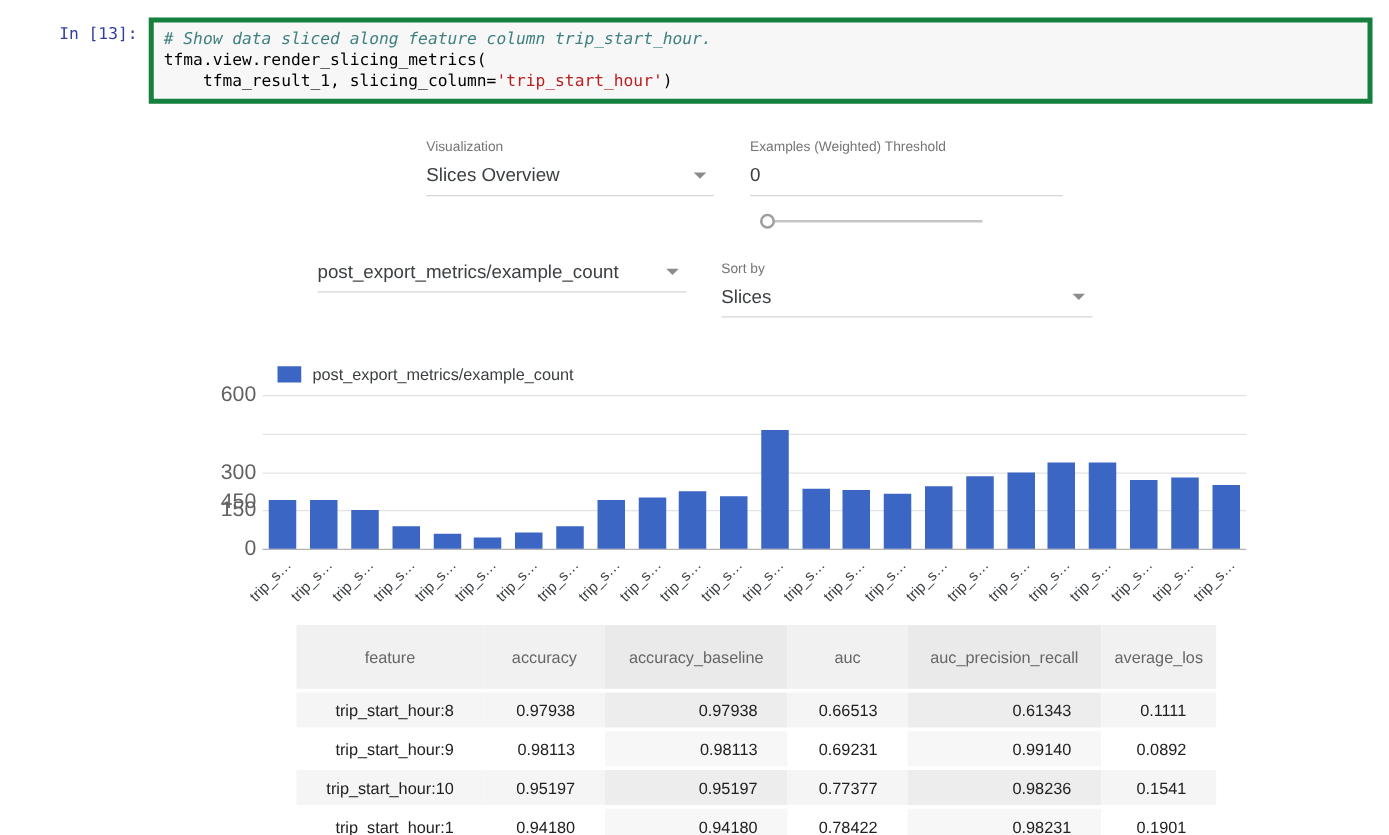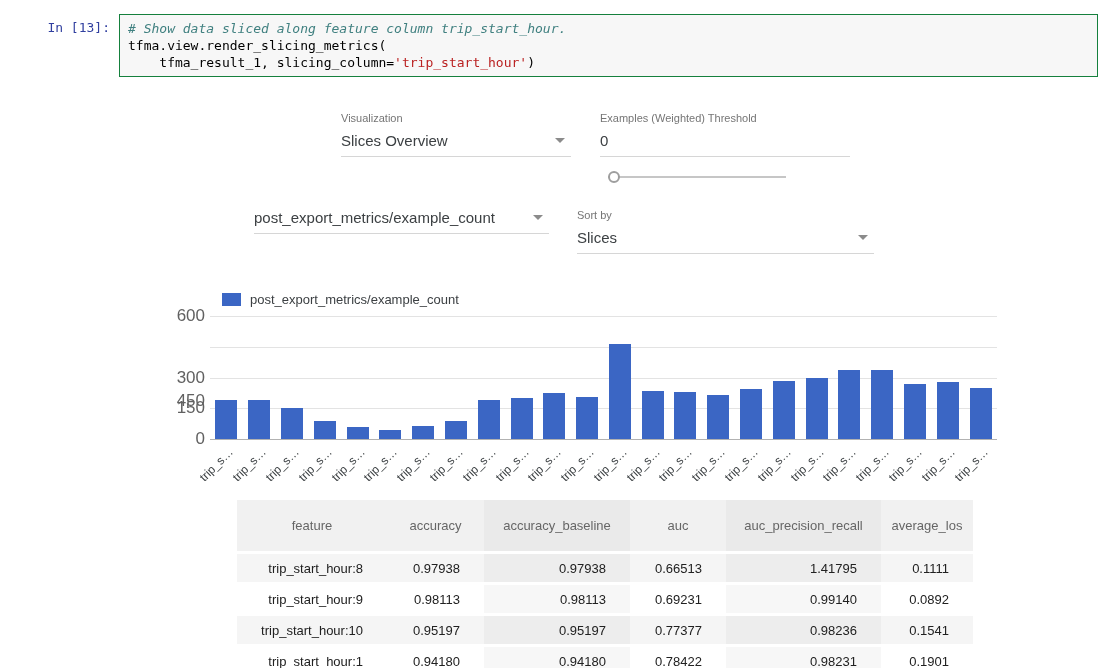--- a/index.html
+++ b/index.html
@@ -3,21 +3,21 @@
 <meta charset="utf-8">
 <style>
   html,body{margin:0;padding:0}
   body{width:1111px;height:668px;position:relative;background:#fff;overflow:hidden;
        font-family:"Liberation Sans",sans-serif;color:#212121}
 
   
   .cell{position:absolute;left:30px;top:14px;width:1068px;display:flex;align-items:flex-start}
   .prompt{flex:0 0 80px;text-align:right;padding-right:9px;padding-top:6px;
           font-family:"DejaVu Sans Mono",monospace;font-size:13px;color:#303f9f;white-space:nowrap}
-  .code-box{flex:1;background:#f7f7f7;border:1px solid #15803d;padding:5px 8px;
+  .code-box{flex:1;background:#f7f7f7;border:4px solid #15803d;padding:5px 8px;
             font-family:"DejaVu Sans Mono",monospace;font-size:13px;line-height:17px;min-height:51px}
   .code-line{white-space:pre}
   .tok-comment{color:#408080;font-style:italic}
   .tok-string{color:#ba2121}
   .tok-plain{color:#000}
 
   
   .control{position:absolute}
   .clabel{font-size:11px;color:#757575;margin-bottom:8px}
   .cvalue{font-size:15px;color:#3c4043;padding-bottom:7px;border-bottom:1px solid #d6d6d6;
@@ -189,21 +189,21 @@
           <th class="shade">auc_precision_recall</th>
           <th>average_los</th>
         </tr>
       </thead>
       <tbody>
         <tr class="r-even">
           <td>trip_start_hour:8</td>
           <td>0.97938</td>
           <td class="shade">0.97938</td>
           <td>0.66513</td>
-          <td class="shade">1.41795</td>
+          <td class="shade">0.61343</td>
           <td>0.1111</td>
         </tr>
         <tr class="r-odd">
           <td>trip_start_hour:9</td>
           <td>0.98113</td>
           <td class="shade">0.98113</td>
           <td>0.69231</td>
           <td class="shade">0.99140</td>
           <td>0.0892</td>
         </tr>

